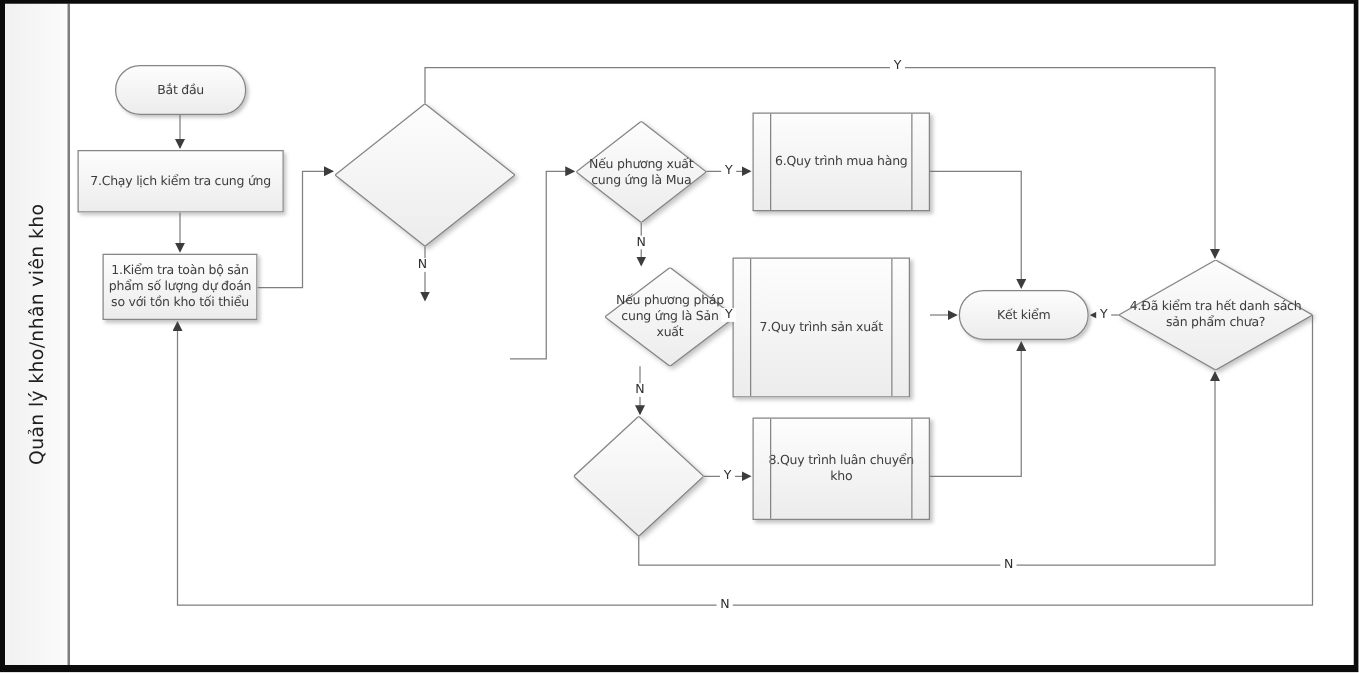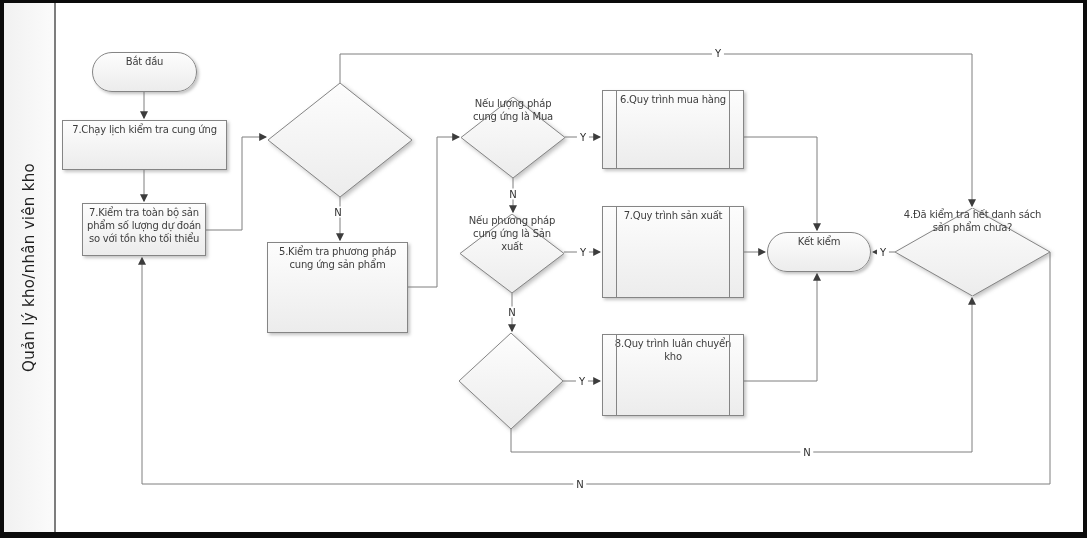--- a/index.html
+++ b/index.html
@@ -16,21 +16,21 @@
     background:linear-gradient(90deg,#f1f1f1,#fbfbfb);
     border-right:2px solid #7d7d7d;
     display:flex;align-items:center;justify-content:center;z-index:5;
   }
   .lane-title{
     writing-mode:vertical-rl;transform:rotate(180deg);
     font-size:15px;color:#1f1f1f;white-space:nowrap;letter-spacing:.3px;
   }
   svg.wires{position:absolute;left:0;top:0;z-index:1;}
   .node{
-    position:absolute;display:flex;align-items:flex-start;justify-content:center;
+    position:absolute;display:flex;align-items:center;justify-content:center;
     text-align:center;font-size:10px;line-height:1.3;letter-spacing:-.2px;z-index:2;
   }
   .process{
     background:linear-gradient(180deg,#fdfdfd 0%,#ececec 100%);
     border:1px solid #858585;box-shadow:2px 2px 3px rgba(110,110,110,.4);
     padding:2px 4px;box-sizing:border-box;
   }
   .terminator{border-radius:22px;padding:2px 8px;}
   .subprocess::before,.subprocess::after{
     content:"";position:absolute;top:0;bottom:0;width:0;border-left:1px solid #858585;
@@ -93,52 +93,49 @@
 
   <div class="node process terminator" style="left:92px;top:52px;width:105px;height:40px">
     <span>Bắt đầu</span>
   </div>
 
   <div class="node process" style="left:62px;top:120px;width:165px;height:50px">
     <span>7.Chạy lịch kiểm tra cung ứng</span>
   </div>
 
   <div class="node process" style="left:82px;top:203px;width:124px;height:53px">
-    <span>7.Kiểm tra toàn bộ sản phẩm số lượng dự đoán so với tồn kho tối thiểu</span>
+    <span>1.Kiểm tra toàn bộ sản phẩm số lượng dự đoán so với tồn kho tối thiểu</span>
   </div>
 
   <div class="node diamond" style="left:268px;top:83px;width:144px;height:114px">
     <svg viewBox="0 0 100 100" preserveAspectRatio="none">
       <polygon points="50,0 100,50 50,100 0,50" fill="url(#shapeGrad)" stroke="#858585" vector-effect="non-scaling-stroke"></polygon>
     </svg>
   </div>
 
-  <div class="node process" style="left:267px;top:242px;width:141px;height:91px">
-    <span>5.Kiểm tra phương pháp cung ứng sản phẩm</span>
-  </div>
 
   <div class="node diamond" style="left:461px;top:97px;width:104px;height:81px">
     <svg viewBox="0 0 100 100" preserveAspectRatio="none">
       <polygon points="50,0 100,50 50,100 0,50" fill="url(#shapeGrad)" stroke="#858585" vector-effect="non-scaling-stroke"></polygon>
     </svg>
-    <div class="lbl">Nếu lượng pháp cung ứng là Mua</div>
+    <div class="lbl">Nếu phương xuất cung ứng là Mua</div>
   </div>
 
   <div class="node process subprocess" style="left:602px;top:90px;width:142px;height:79px">
     <span>6.Quy trình mua hàng</span>
   </div>
 
-  <div class="node diamond" style="left:460px;top:214px;width:104px;height:79px">
+  <div class="node diamond" style="left:484px;top:214px;width:104px;height:79px">
     <svg viewBox="0 0 100 100" preserveAspectRatio="none">
       <polygon points="50,0 100,50 50,100 0,50" fill="url(#shapeGrad)" stroke="#858585" vector-effect="non-scaling-stroke"></polygon>
     </svg>
     <div class="lbl">Nếu phương pháp cung ứng là Sản xuất</div>
   </div>
 
-  <div class="node process subprocess" style="left:602px;top:206px;width:142px;height:92px">
+  <div class="node process subprocess" style="left:586px;top:206px;width:142px;height:112px">
     <span>7.Quy trình sản xuất</span>
   </div>
 
   <div class="node diamond" style="left:459px;top:333px;width:104px;height:96px">
     <svg viewBox="0 0 100 100" preserveAspectRatio="none">
       <polygon points="50,0 100,50 50,100 0,50" fill="url(#shapeGrad)" stroke="#858585" vector-effect="non-scaling-stroke"></polygon>
     </svg>
   </div>
 
   <div class="node process subprocess" style="left:602px;top:334px;width:142px;height:82px">

